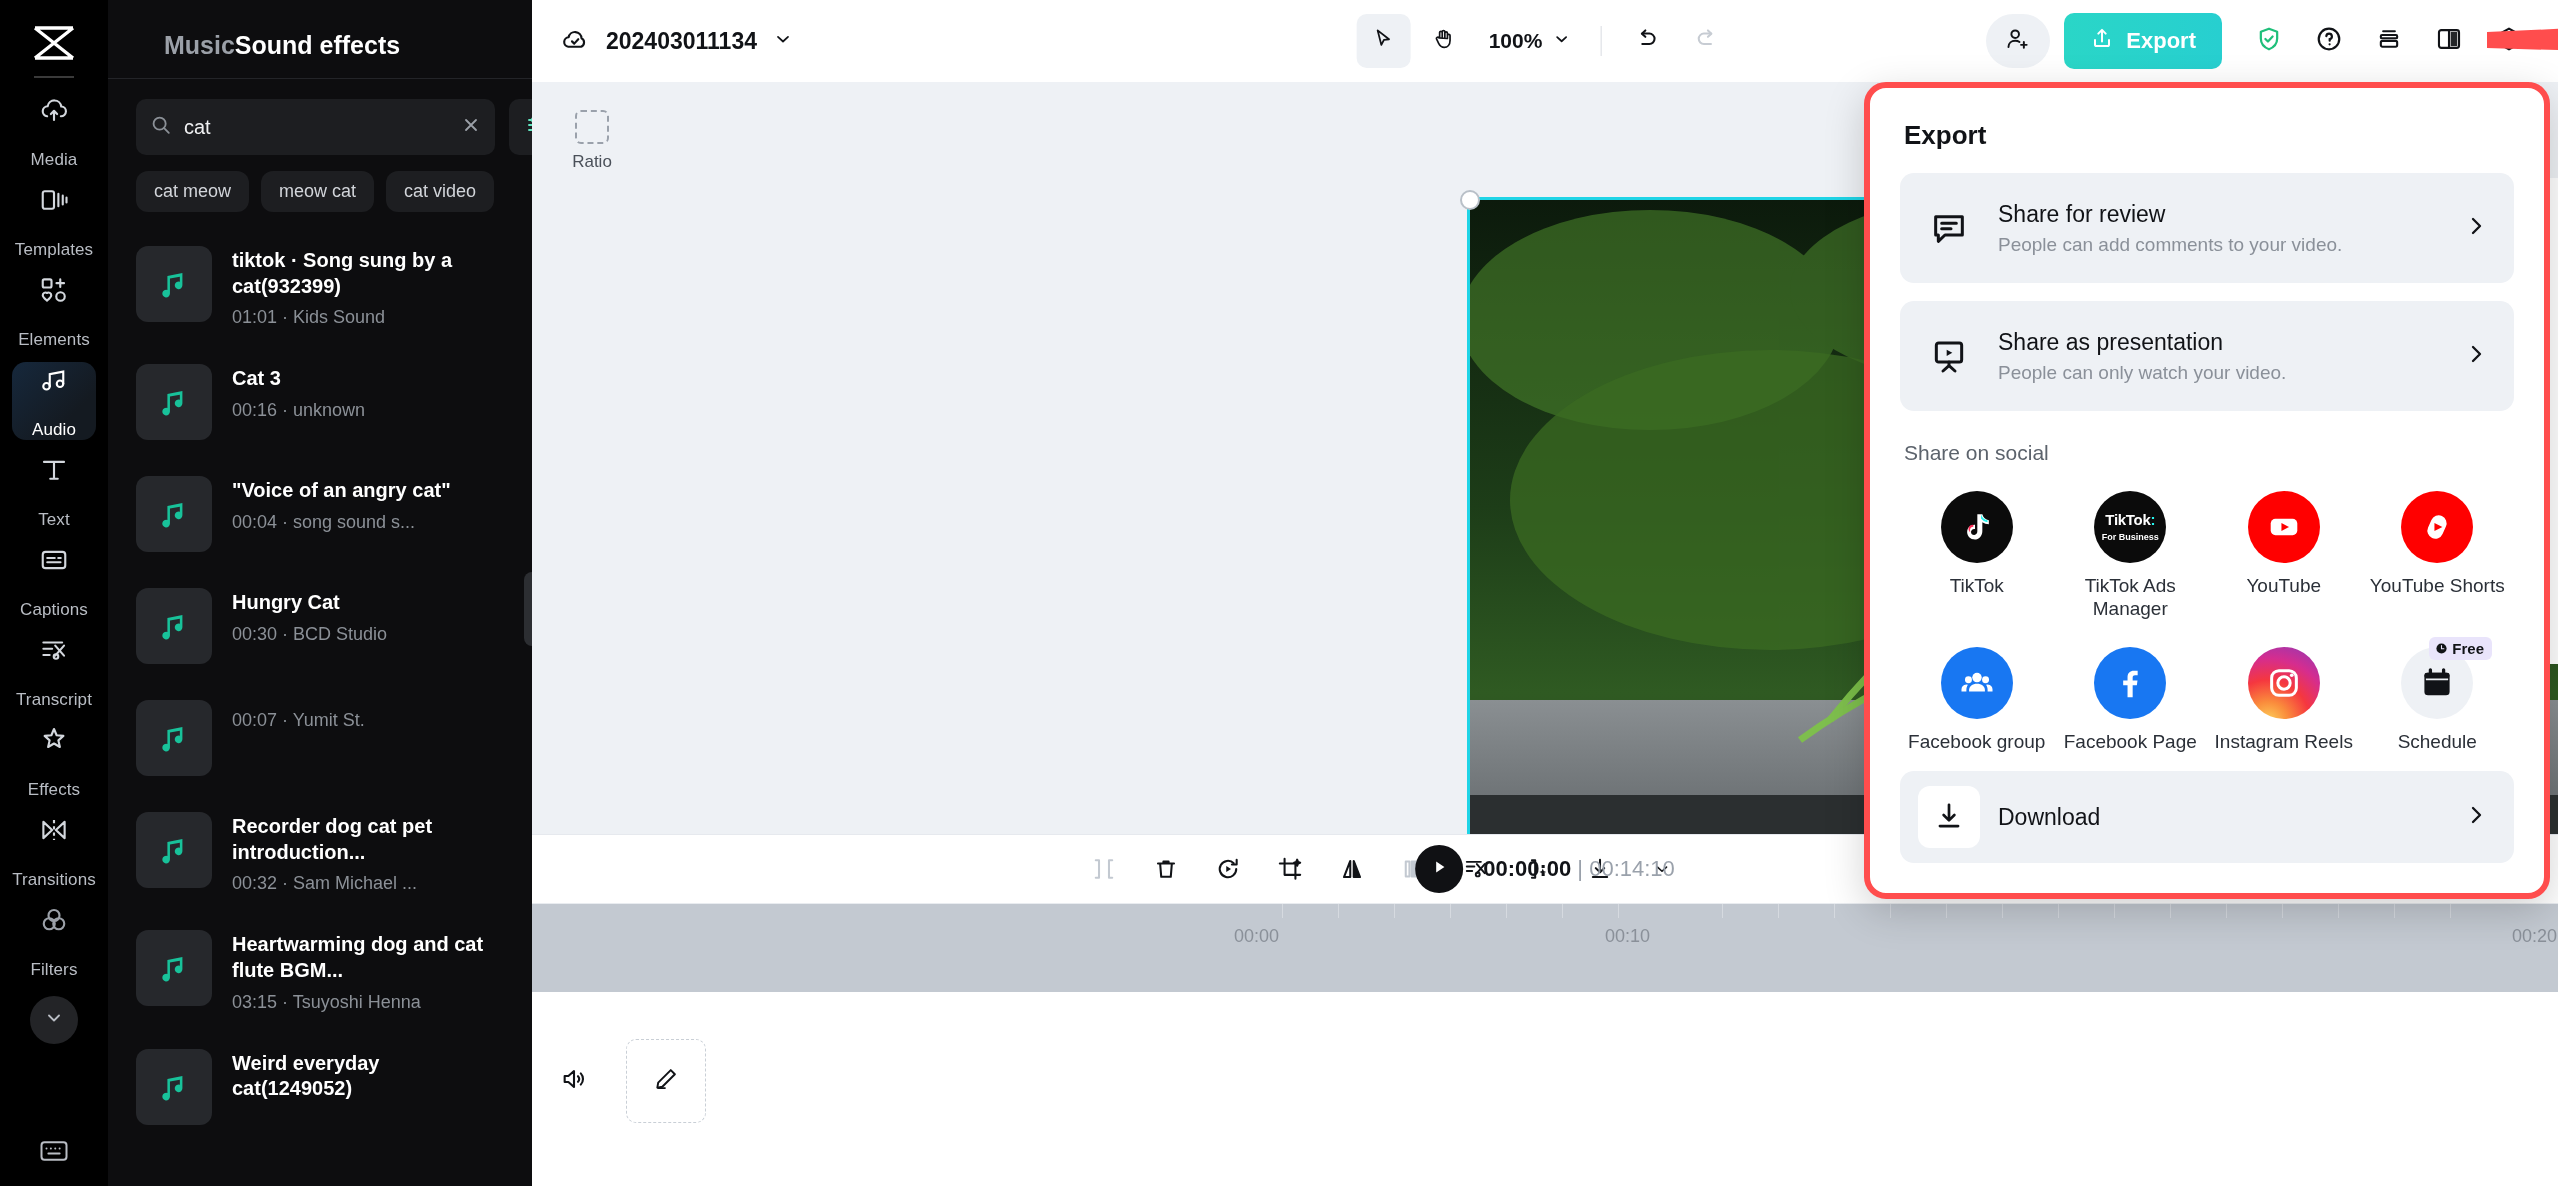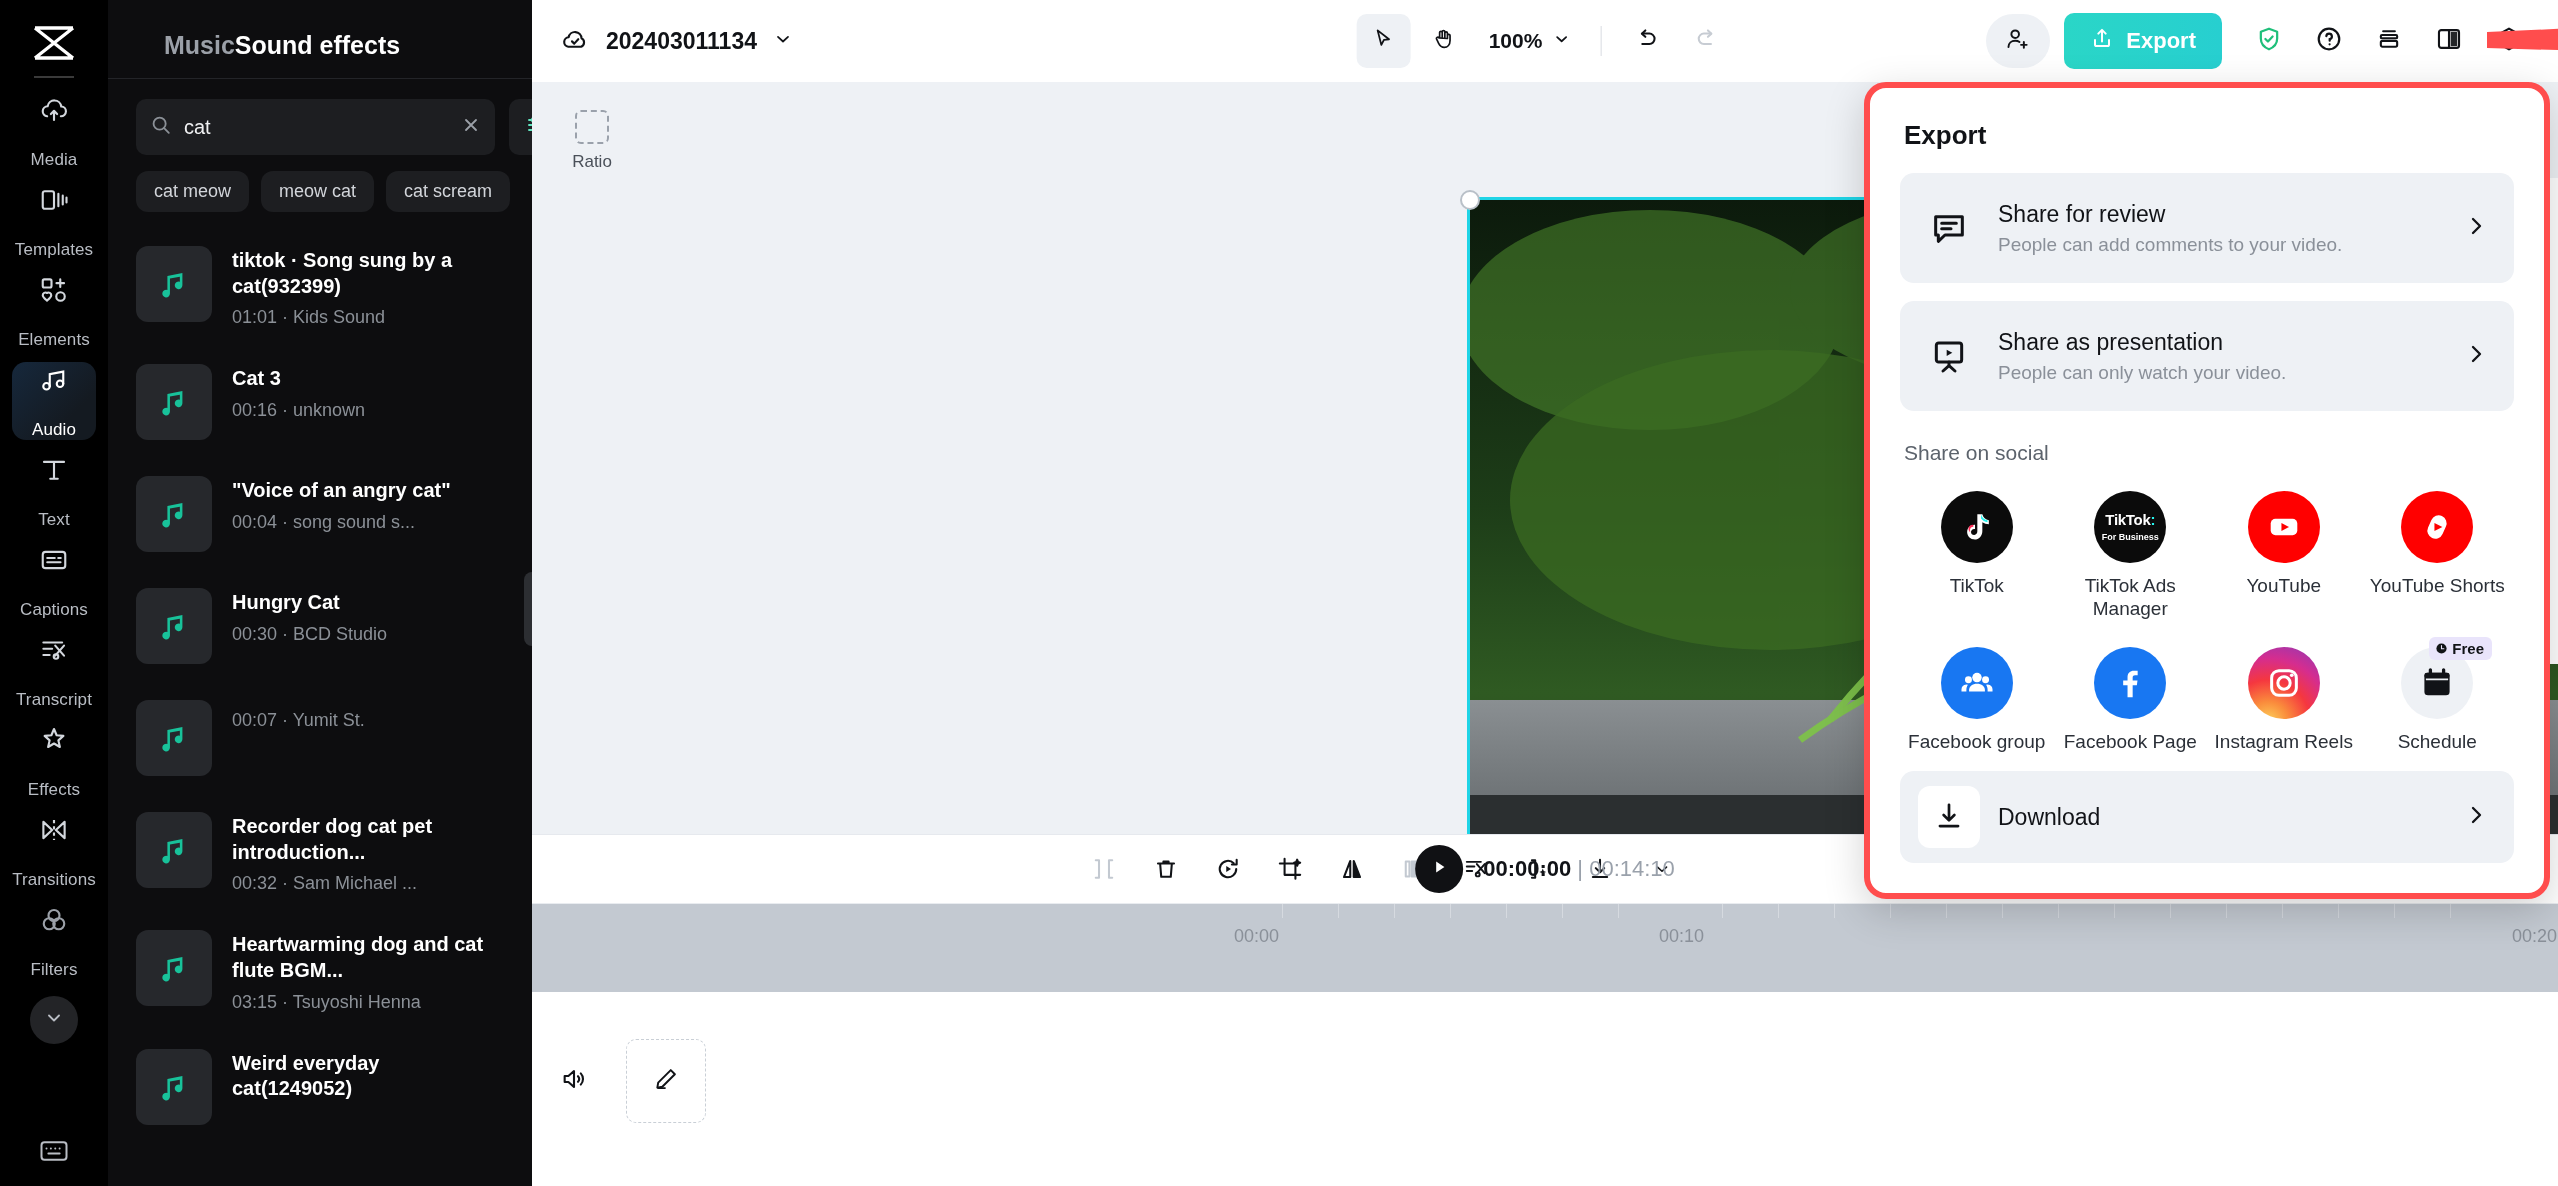--- a/index.html
+++ b/index.html
@@ -361,21 +361,21 @@
               <circle cx="15" cy="12" r="2.1" fill="#0d0d0f"></circle>
               <circle cx="10" cy="17" r="2.1" fill="#0d0d0f"></circle>
           </svg>
         </span>
       </div>
     </div>
 
     <div class="chips">
       <div class="chip">cat meow</div>
       <div class="chip">meow cat</div>
-      <div class="chip">cat scream</div>
+      <div class="chip">cat video</div>
     </div>
 
     <div class="tracks">
       <div class="track">
         <div class="track-thumb">
           <svg width="36" height="36" viewBox="0 0 24 24" fill="#18c29a">
               <path d="M9.3 18.4a2.55 2.55 0 1 1-1.7-2.4V6.7l10-2v8.2a2.55 2.55 0 1 1-1.7-2.4V7.1l-6.6 1.3z"></path>
             </svg>
         </div>
         <div class="track-meta">
@@ -842,21 +842,21 @@
                 <path d="M5.5 12h13M12 5.5v13"></path>
               </svg>
           </div>
         </div>
       </div>
 
       <div class="tl-ruler">
         <div class="rl-big" style="left:694px"></div>
         <div class="rl-lb" style="left:702px">00:00</div>
         <div class="rl-big" style="left:1133px"></div>
-        <div class="rl-lb" style="left:1127px">00:10</div>
+        <div class="rl-lb" style="left:1073px">00:10</div>
         <div class="rl-big" style="left:1972px"></div>
         <div class="rl-lb" style="left:1980px">00:20</div>
         <div class="rl-big" style="left:2392px"></div>
 
         <div class="rl-mark" style="left:750px"></div>
           <div class="rl-mark" style="left:806px"></div>
         <div class="rl-mark" style="left:862px"></div>
           <div class="rl-mark" style="left:918px"></div>
         <div class="rl-mark" style="left:974px"></div>
           <div class="rl-mark" style="left:1030px"></div>

